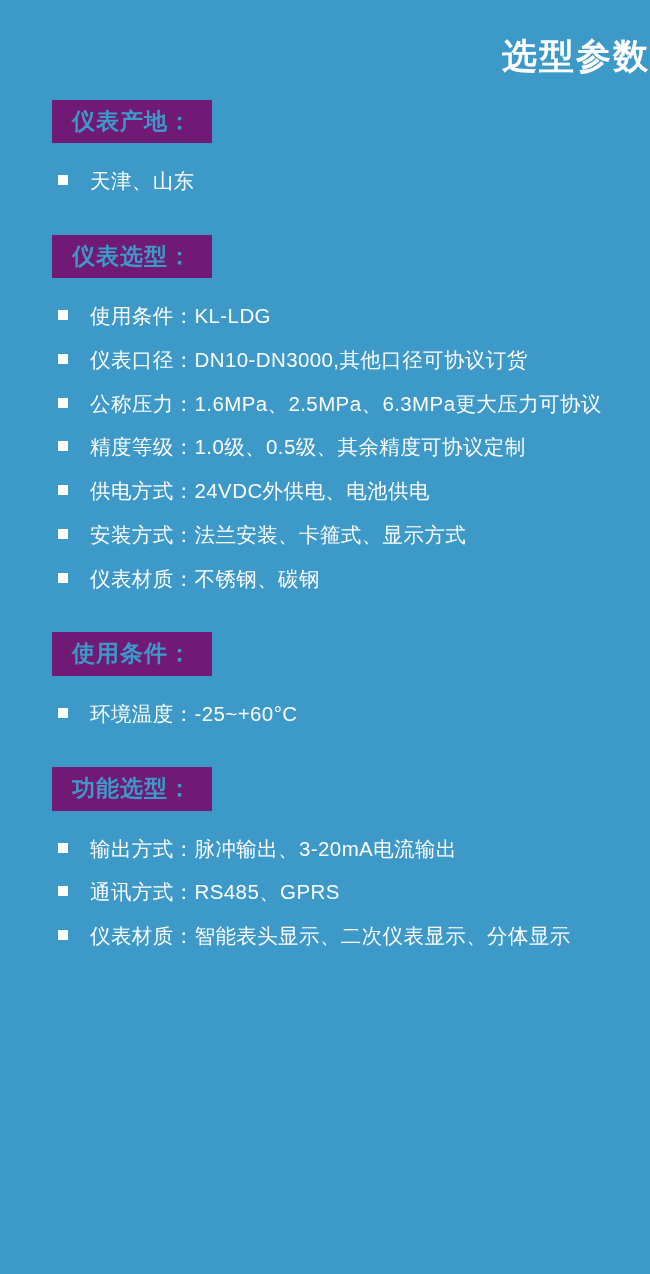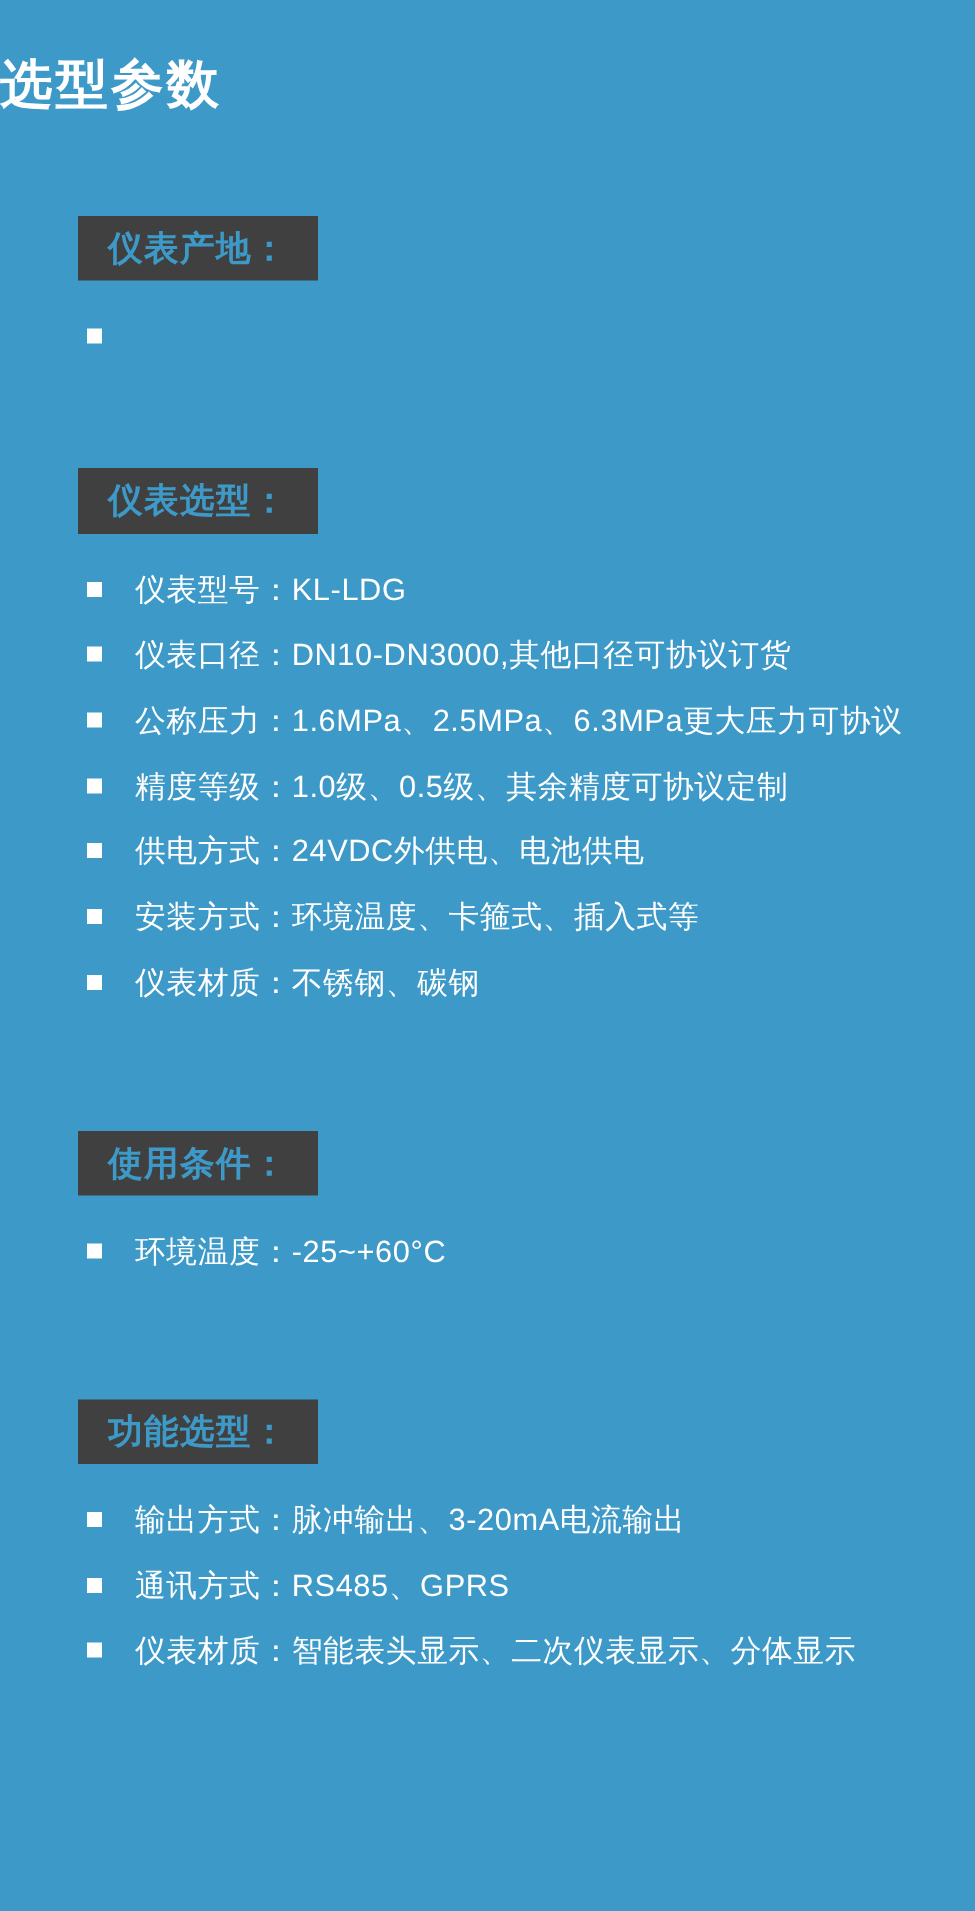--- a/index.html
+++ b/index.html
@@ -11,40 +11,39 @@
   }
   .page {
     position: relative;
     width: 650px;
     height: 1274px;
     background: #3d99c7;
     overflow: hidden;
     padding: 0;
   }
   .page-title {
-    text-align: left;
+    text-align: right;
     color: #ffffff;
     font-size: 35px;
     font-weight: bold;
     letter-spacing: 2px;
     padding-top: 33px;
     padding-bottom: 10px;
   }
   .section { margin-top: 10px; }
   .section-header {
     display: inline-block;
-    background: #404040;
+    background: #701a75;
     color: #3d99c7;
     font-size: 23px;
     font-weight: bold;
     padding: 9px 20px 9px 20px;
     margin-left: 52px;
     letter-spacing: 1px;
     line-height: 1.1;
-    margin-top: 44px;
   }
   .items {
     margin-top: 16px;
   }
   .item {
     display: flex;
     align-items: flex-start;
     color: #ffffff;
     font-size: 20.5px;
     line-height: 1.45;
@@ -75,52 +74,53 @@
 
 <div class="page">
 
   <div class="page-title">选型参数</div>
 
   <div class="section origin">
     <div class="section-header">仪表产地：</div>
     <div class="items">
       <div class="item">
         <span class="bullet"></span>
+        <span class="txt">天津、山东</span>
       </div>
     </div>
   </div>
 
   <div class="gap-lg"></div>
 
   <div class="section">
     <div class="section-header">仪表选型：</div>
     <div class="items">
       <div class="item">
         <span class="bullet"></span>
-        <span class="txt">仪表型号：KL-LDG</span>
+        <span class="txt">使用条件：KL-LDG</span>
       </div>
       <div class="item">
         <span class="bullet"></span>
         <span class="txt">仪表口径：DN10-DN3000,其他口径可协议订货</span>
       </div>
       <div class="item">
         <span class="bullet"></span>
         <span class="txt">公称压力：1.6MPa、2.5MPa、6.3MPa更大压力可协议</span>
       </div>
       <div class="item">
         <span class="bullet"></span>
         <span class="txt">精度等级：1.0级、0.5级、其余精度可协议定制</span>
       </div>
       <div class="item">
         <span class="bullet"></span>
         <span class="txt">供电方式：24VDC外供电、电池供电</span>
       </div>
       <div class="item">
         <span class="bullet"></span>
-        <span class="txt">安装方式：环境温度、卡箍式、插入式等</span>
+        <span class="txt">安装方式：法兰安装、卡箍式、显示方式</span>
       </div>
       <div class="item">
         <span class="bullet"></span>
         <span class="txt">仪表材质：不锈钢、碳钢</span>
       </div>
     </div>
   </div>
 
   <div class="gap-lg"></div>
 

